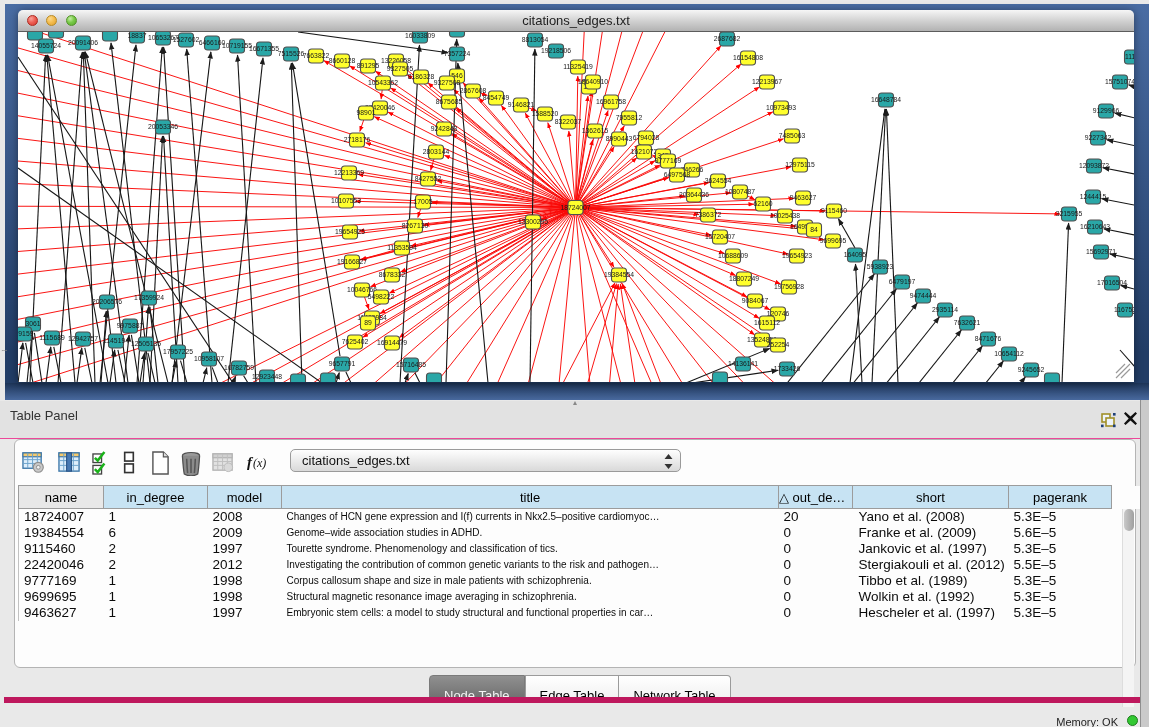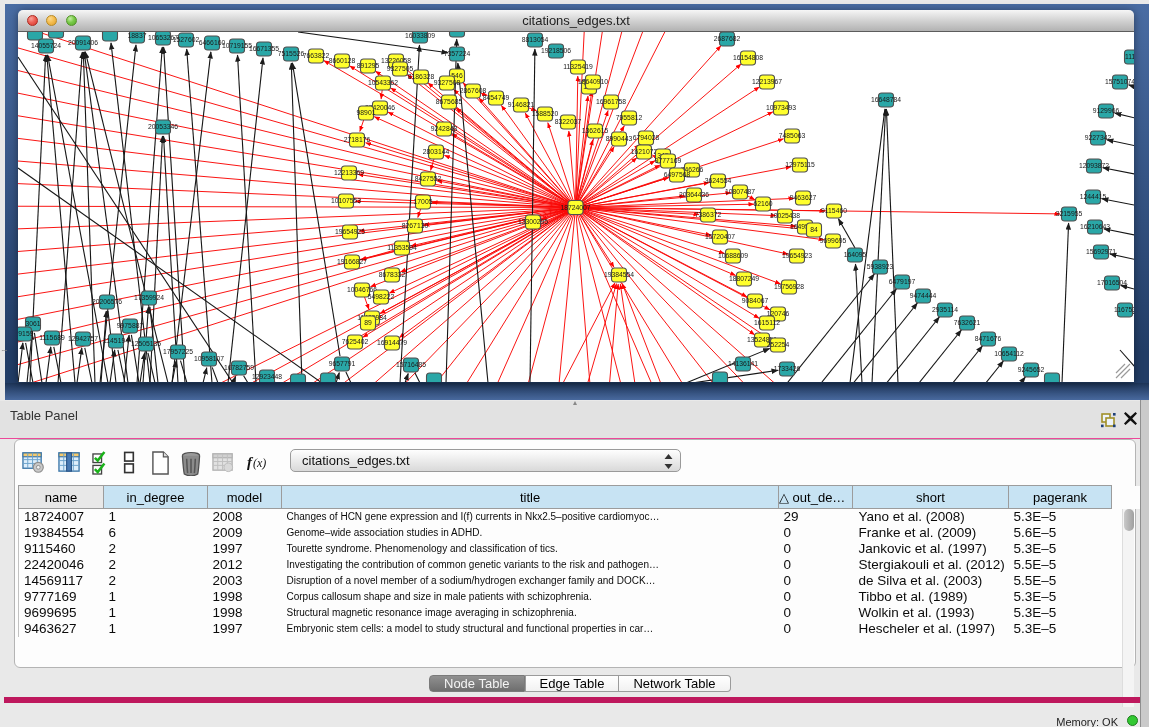--- a/index.html
+++ b/index.html
@@ -22,21 +22,21 @@
 table{border-collapse:collapse;table-layout:fixed;position:absolute;left:3px;top:45px;width:1107px;font-size:13px}
 th{height:23px;font-weight:normal;font-size:13px;background:#c7e3f3;border:1px solid #9c9c9c;border-top:1px solid #9c9c9c;padding:0}
 th.c1{background:#e8e8e8}
 td{height:16px;padding:0 0 0 5px;color:#0b0b0b;white-space:nowrap;overflow:hidden;font-size:13.5px}
 td.c6{padding-left:6px}td.c4{font-size:10px}td.c1{border-left:1px solid #c2c2c2}
 .c1{width:85px}.c2{width:104px}.c3{width:74px}.c4{width:497px}.c5{width:74px}.c6{width:156px}.c7{width:103px}.c8{width:32px}
 th.c8{background:#fdfdfd;border:none}
 #sbar{position:absolute;right:1px;top:69px;width:12px;height:198px;background:#f4f4f4;border-left:1px solid #ddd}
 #sbar .th{position:absolute;left:1px;top:0px;width:10px;height:22px;border-radius:5px;background:linear-gradient(90deg,#c9c9c9,#9f9f9f)}
 #tabs{position:absolute;left:429px;top:275px;height:17px;display:flex;font-size:13px}
-#tabs div{border:1px solid #9b9b9b;line-height:15px;padding:0 14px;background:linear-gradient(#fff,#f1f1f1)}
+#tabs div{border:1px solid #9b9b9b;line-height:15px;padding:12px 14px;background:linear-gradient(#fff,#f1f1f1)}
 #tabs .sel{background:linear-gradient(#909090,#6e6e6e);color:#f4f4f4;border-color:#7a7a7a;border-radius:4px 0 0 4px}
 #tabs .last{border-radius:0 4px 4px 0;border-left:none}
 #status{position:absolute;left:4px;top:297px;width:1140px;height:46px;border-top:6px solid #be185d}
 #mem{position:absolute;right:26px;top:13px;font-size:11px;color:#222}
 #dot{position:absolute;right:6px;top:12px;width:11px;height:11px;border-radius:50%;background:#32c832;border:1.5px solid #1e7a1e}
 #redge{position:absolute;right:0;top:0;width:9px;height:727px;background:#cacaca;border-left:1px solid #8f8f8f}
 .icon{position:absolute;top:11px}
 </style></head><body>
 <div id="desk">
     <div class="gt"></div>
@@ -630,21 +630,21 @@
             <th class="c5" style="text-align:left;">△ out_de…</th>
             <th class="c6">short</th>
             <th class="c7">pagerank</th>
             <th class="c8"></th>
           </tr>
    <tr>
             <td class="c1">18724007</td>
             <td class="c2">1</td>
             <td class="c3">2008</td>
             <td class="c4">Changes of HCN gene expression and I(f) currents in Nkx2.5–positive cardiomyoc…</td>
-            <td class="c5">29</td>
+            <td class="c5">20</td>
             <td class="c6">Yano et al. (2008)</td>
             <td class="c7">5.3E–5</td>
             <td class="c8"></td>
           </tr>
           <tr>
             <td class="c1">19384554</td>
             <td class="c2">6</td>
             <td class="c3">2009</td>
             <td class="c4">Genome–wide association studies in ADHD.</td>
             <td class="c5">0</td>
@@ -666,46 +666,36 @@
             <td class="c1">22420046</td>
             <td class="c2">2</td>
             <td class="c3">2012</td>
             <td class="c4">Investigating the contribution of common genetic variants to the risk and pathogen…</td>
             <td class="c5">0</td>
             <td class="c6">Stergiakouli et al. (2012)</td>
             <td class="c7">5.5E–5</td>
             <td class="c8"></td>
           </tr>
           <tr>
-            <td class="c1">14569117</td>
-            <td class="c2">2</td>
-            <td class="c3">2003</td>
-            <td class="c4">Disruption of a novel member of a sodium/hydrogen exchanger family and DOCK…</td>
-            <td class="c5">0</td>
-            <td class="c6">de Silva et al. (2003)</td>
-            <td class="c7">5.5E–5</td>
-            <td class="c8"></td>
-          </tr>
-          <tr>
             <td class="c1">9777169</td>
             <td class="c2">1</td>
             <td class="c3">1998</td>
             <td class="c4">Corpus callosum shape and size in male patients with schizophrenia.</td>
             <td class="c5">0</td>
             <td class="c6">Tibbo et al. (1989)</td>
             <td class="c7">5.3E–5</td>
             <td class="c8"></td>
           </tr>
           <tr>
             <td class="c1">9699695</td>
             <td class="c2">1</td>
             <td class="c3">1998</td>
             <td class="c4">Structural magnetic resonance image averaging in schizophrenia.</td>
             <td class="c5">0</td>
-            <td class="c6">Wolkin et al. (1993)</td>
+            <td class="c6">Wolkin et al. (1992)</td>
             <td class="c7">5.3E–5</td>
             <td class="c8"></td>
           </tr>
           <tr>
             <td class="c1">9463627</td>
             <td class="c2">1</td>
             <td class="c3">1997</td>
             <td class="c4">Embryonic stem cells: a model to study structural and functional properties in car…</td>
             <td class="c5">0</td>
             <td class="c6">Hescheler et al. (1997)</td>

